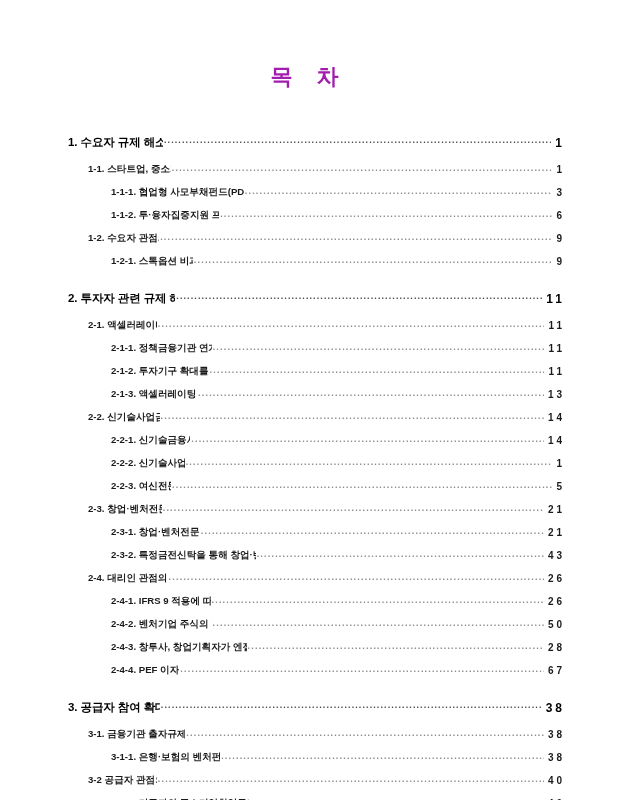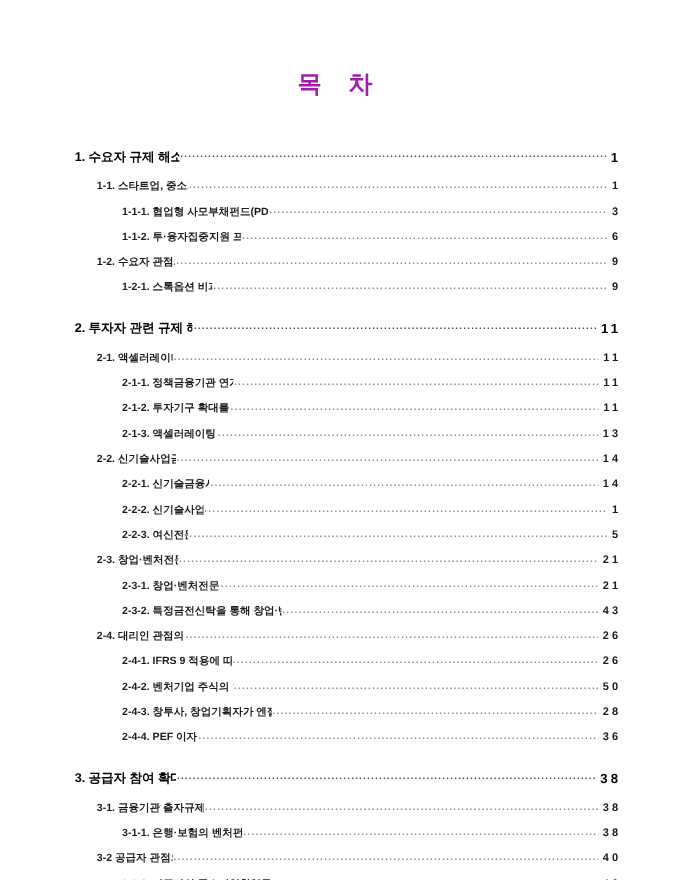--- a/index.html
+++ b/index.html
@@ -227,21 +227,21 @@
         <span class="page-num">50</span>
       </div>
       <div class="toc-entry lvl3">
         <span class="entry-label">2-4-3. 창투사, 창업기획자가 엔젤투자자로부터 인수한 벤처기업 구주에 대한 세제혜택</span>
         <span class="leader"></span>
         <span class="page-num">28</span>
       </div>
       <div class="toc-entry lvl3">
         <span class="entry-label">2-4-4. PEF 이자소득 원천징수 완화</span>
         <span class="leader"></span>
-        <span class="page-num">36</span>
+        <span class="page-num">67</span>
       </div>
       <div class="toc-entry lvl1 gap-before gap-after">
         <span class="entry-label">3. 공급자 참여 확대를 위한 규제 개선</span>
         <span class="leader"></span>
         <span class="page-num">38</span>
       </div>
       <div class="toc-entry lvl2">
         <span class="entry-label">3-1. 금융기관 출자규제 개선을 통한 참여 확대 방안</span>
         <span class="leader"></span>
         <span class="page-num">38</span>

